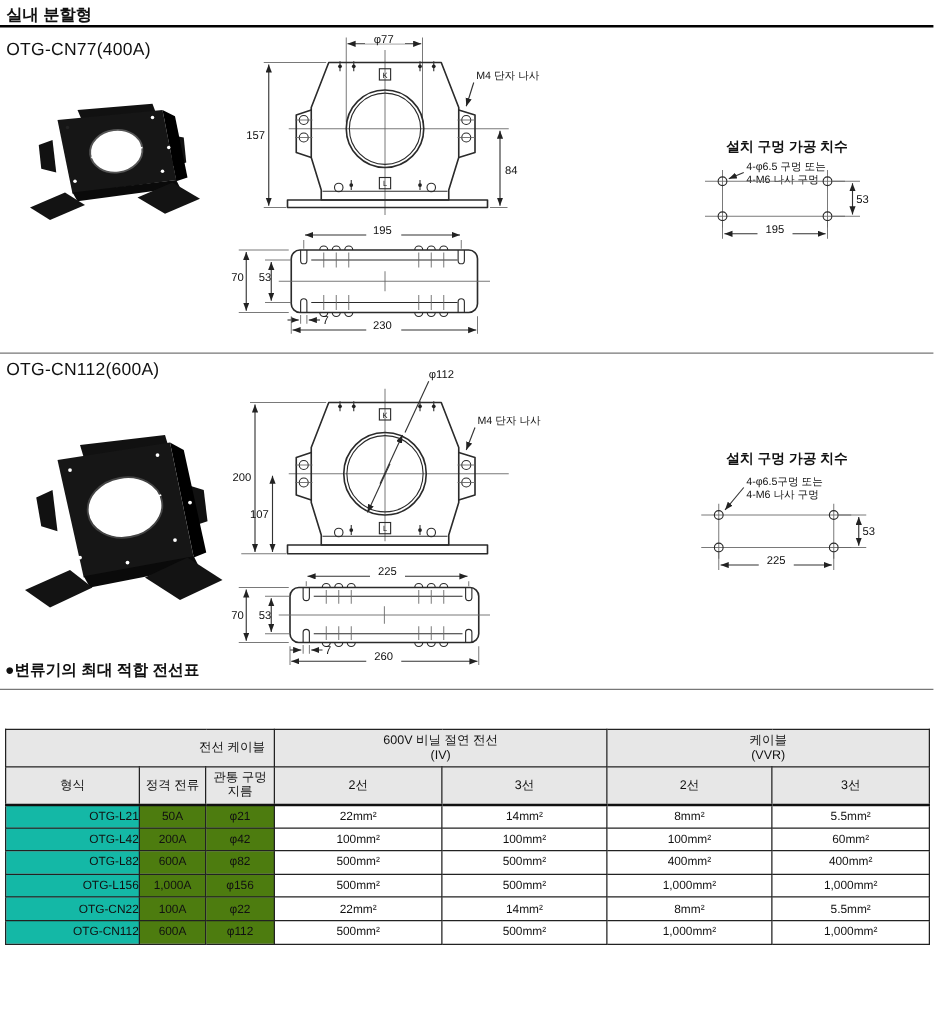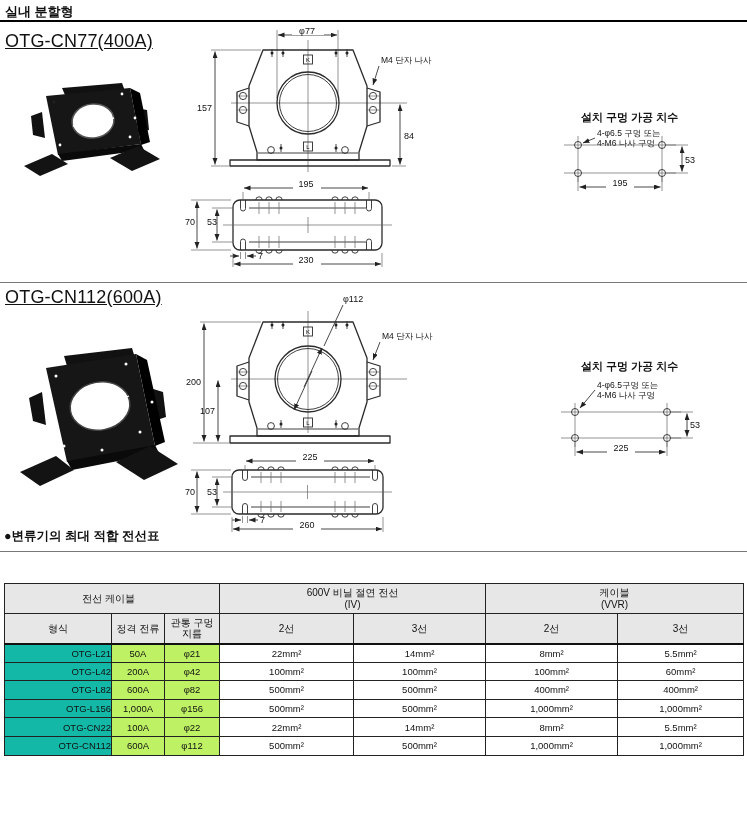--- a/index.html
+++ b/index.html
@@ -1,21 +1,21 @@
 <!DOCTYPE html>
 <html><head>
 <meta charset="utf-8">
 <style>
   * { margin:0; padding:0; box-sizing:border-box; }
   html,body { background:#fff; }
   .page { position:relative; width:747px; height:829px; background:#fff; overflow:hidden;
           font-family:"Liberation Sans","DejaVu Sans",sans-serif; color:#111;padding-left:48px; }
   .main-title { position:absolute; left:5px; top:3px; font-size:13px; font-weight:bold; }
   .title-rule { position:absolute; left:0; top:20px; width:747px; height:2px; background:#000; }
-  .model-title { position:absolute; left:5px; font-size:18px; letter-spacing:.2px;text-decoration:underline; }
+  .model-title { position:absolute; left:5px; font-size:14px; letter-spacing:.2px; }
   #model1-title { top:31px; }
   #model2-title { top:287px; }
   .divider { position:absolute; left:0; width:747px; height:1px; background:#777; }
   #divider1 { top:282px; }
   #divider2 { top:551px; }
   .photo1 { position:absolute; left:18px; top:82px; }
   .photo2 { position:absolute; left:12px; top:346px; }
   .drawing1 { position:absolute; left:185px; top:26px; }
   .drawing2 { position:absolute; left:185px; top:281px; }
 
@@ -28,25 +28,25 @@
   .lbl { font-size:8.5px; fill:#111; }
   .ttl { font-size:11px; font-weight:bold; fill:#111; }
   .kl  { font-size:6px; fill:#111; text-anchor:middle; }
   .dot { fill:#222; stroke:none; }
 
   .table-title { position:absolute; left:4px; top:528px; font-size:12.5px; font-weight:bold; }
   .spec-table { position:absolute; left:4px; top:583px; width:739px; border-collapse:collapse;
                 table-layout:fixed; font-size:9.5px; }
   .spec-table td { border:1px solid #222; text-align:center; vertical-align:middle; padding:0; }
   .spec-table .hc { background:#e7e7e7; font-size:10px; height:30px; line-height:1.15; }
-  .spec-table .cable { padding-right:7px; }
+  .spec-table .cable { text-align:right; padding-right:7px; }
   .spec-table tr.sub td { border-bottom:2px solid #111; }
   .spec-table tbody td { height:18.6px; background:#fff; }
   .spec-table tbody td.c1 { text-align:right; padding-left:6px; background:#14b8a6; }
-  .spec-table tbody td.c2, .spec-table tbody td.c3 { background:#bef264;margin-top:19px; }
+  .spec-table tbody td.c2, .spec-table tbody td.c3 { background:#4d7c0f;margin-top:19px; }
 </style>
 </head>
 <body>
 
 <div class="page">
 
   <div class="main-title">실내 분할형</div>
   <div class="title-rule"></div>
 
   <div class="model-title" id="model1-title">OTG-CN77(400A)</div>

